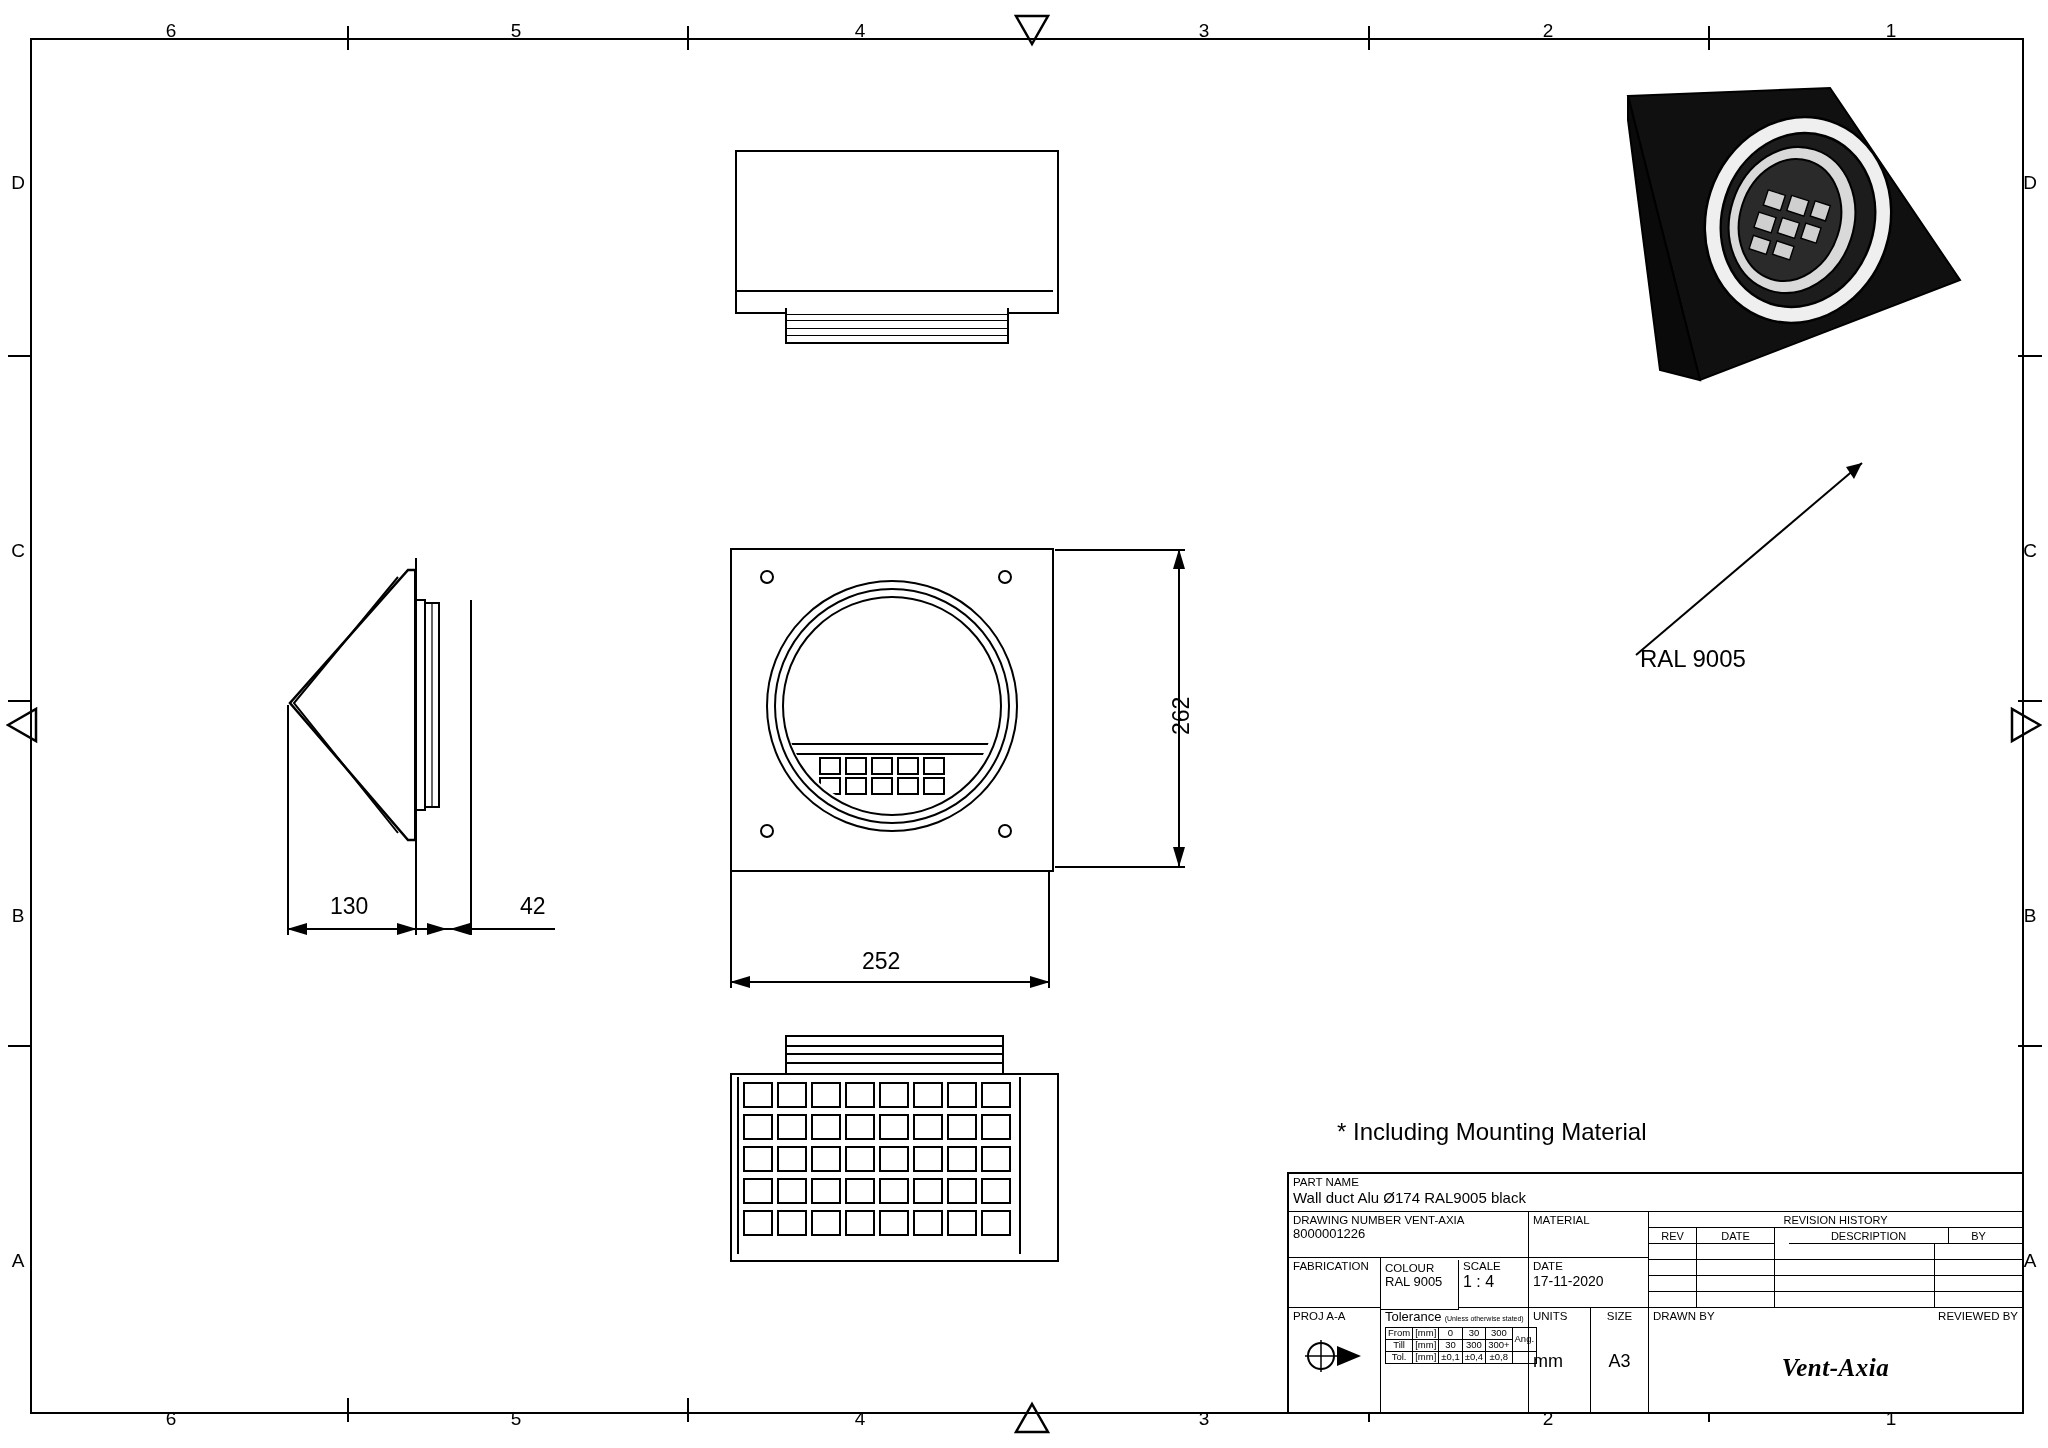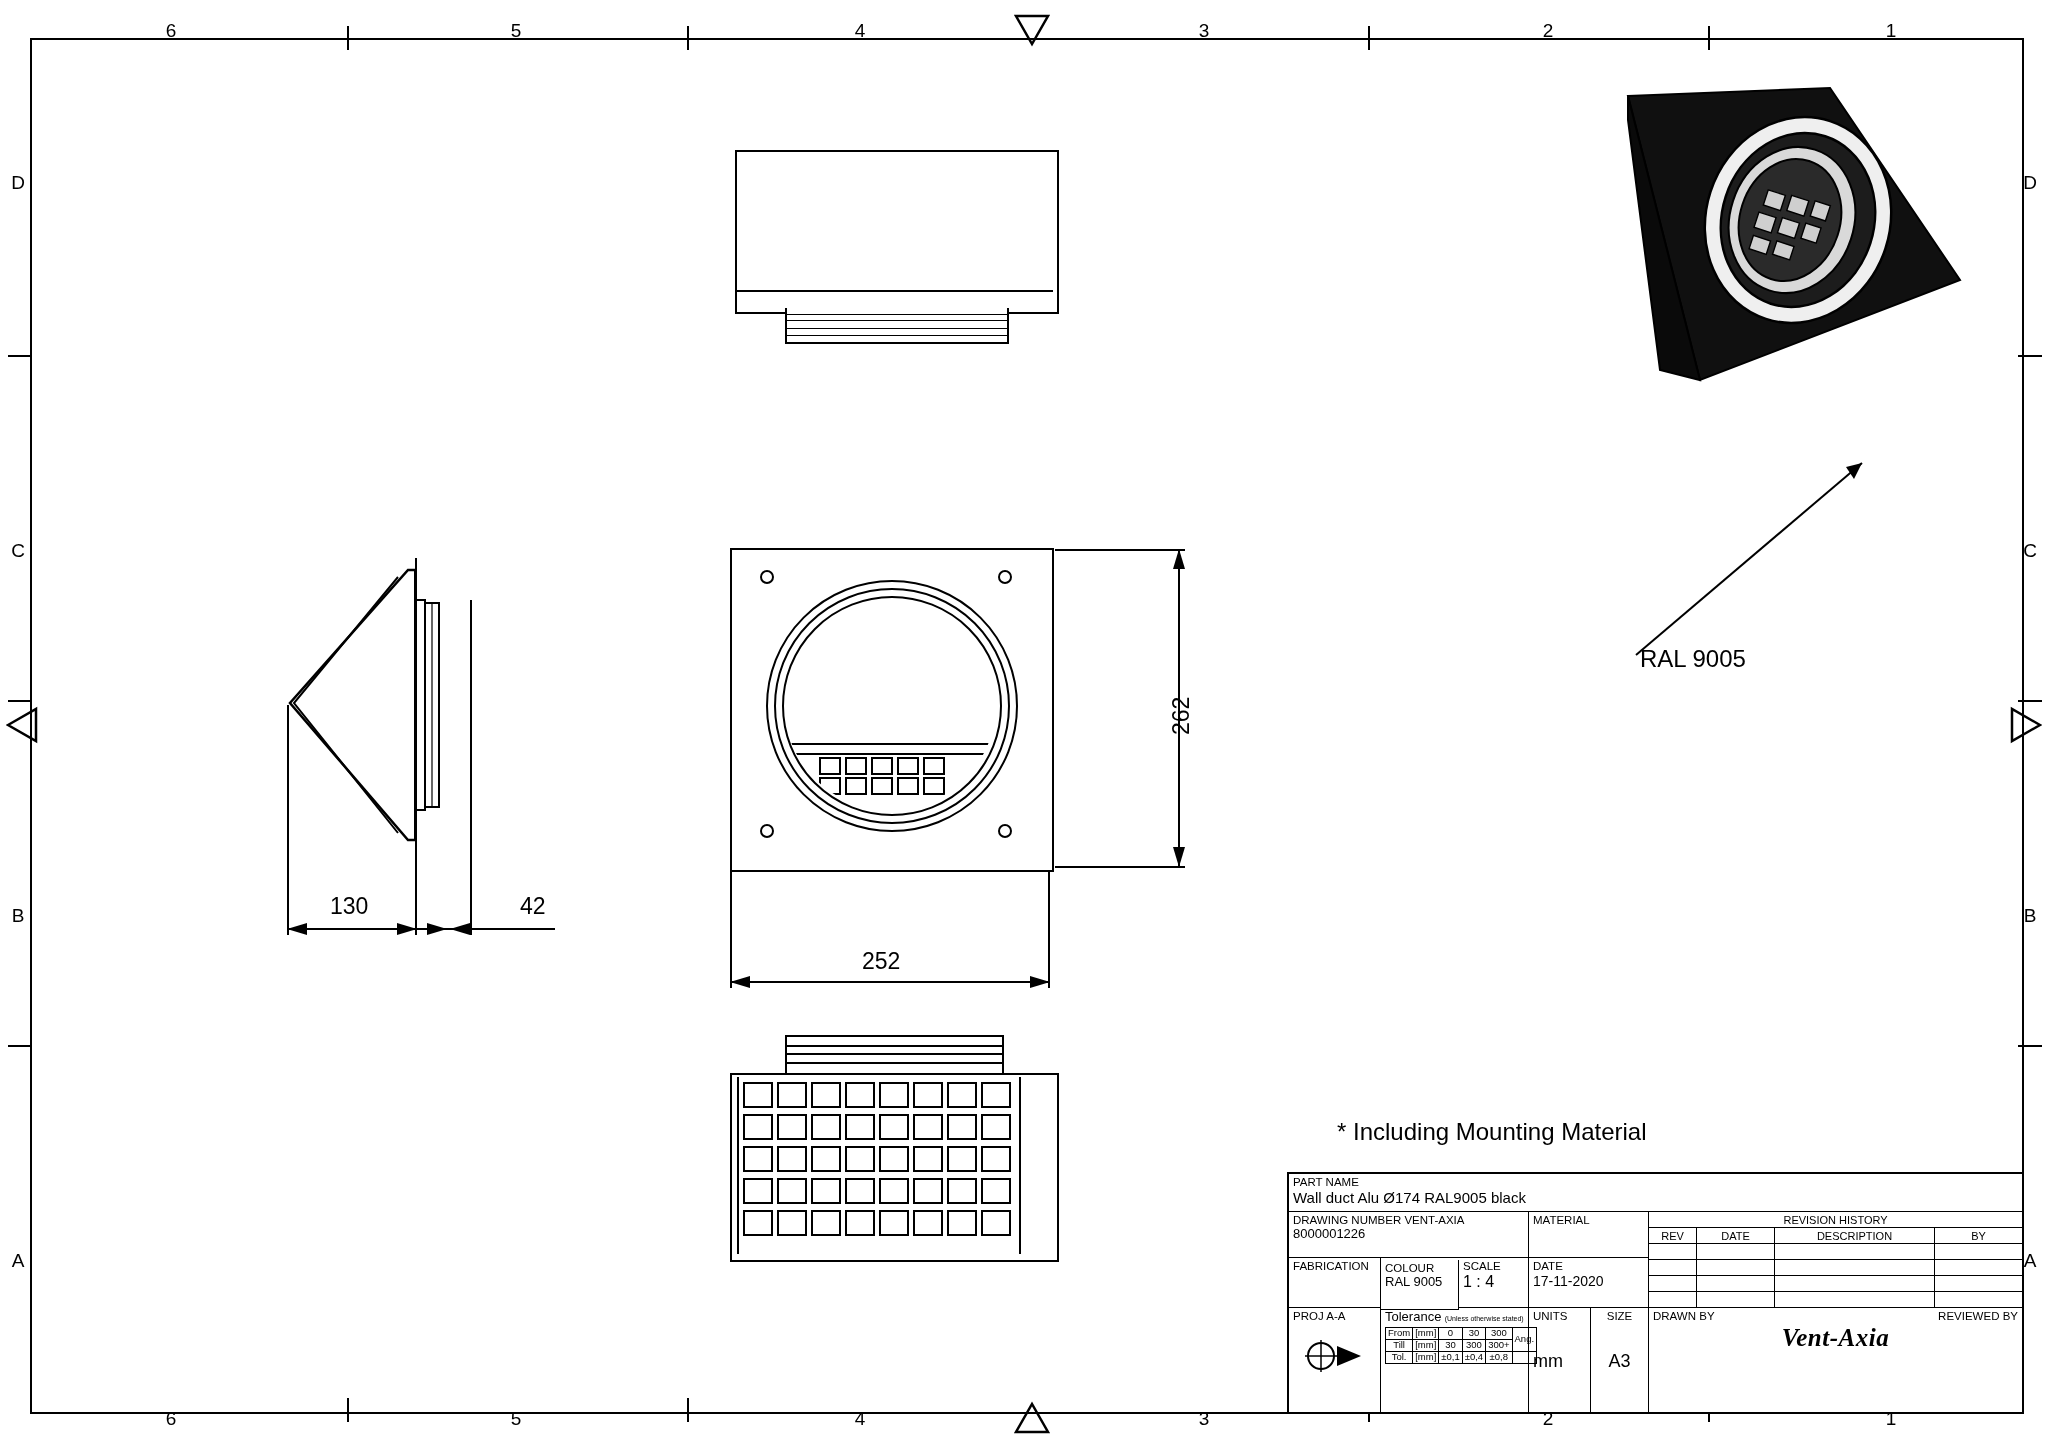--- a/index.html
+++ b/index.html
@@ -314,21 +314,21 @@
       <div class="val" style="font-size:13px;">8000001226</div>
     </div>
     <div class="cell" style="left:240px;top:38px;width:120px;height:46px;">
       <div class="lbl">MATERIAL</div>
       <div class="val" style="font-size:13px;"></div>
     </div>
 
     <div class="cell rev-head" style="left:360px;top:38px;width:373px;height:16px;border-right:none;">REVISION HISTORY</div>
     <div class="cell rev-head" style="left:360px;top:54px;width:48px;height:16px;">REV</div>
     <div class="cell rev-head" style="left:408px;top:54px;width:78px;height:16px;">DATE</div>
-    <div class="cell rev-head" style="left:486px;top:54px;width:160px;height:16px;">DESCRIPTION</div>
+    <div class="cell rev-head" style="left:500px;top:54px;width:160px;height:16px;">DESCRIPTION</div>
     <div class="cell rev-head" style="left:646px;top:54px;width:87px;height:16px;border-right:none;">BY</div>
 
     <div class="cell rev-cell" style="left:360px;top:70px;width:48px;height:16px;"></div>
     <div class="cell rev-cell" style="left:408px;top:70px;width:78px;height:16px;"></div>
     <div class="cell rev-cell" style="left:486px;top:70px;width:160px;height:16px;"></div>
     <div class="cell rev-cell" style="left:646px;top:70px;width:87px;height:16px;border-right:none;"></div>
 
     <div class="cell rev-cell" style="left:360px;top:86px;width:48px;height:16px;"></div>
     <div class="cell rev-cell" style="left:408px;top:86px;width:78px;height:16px;"></div>
     <div class="cell rev-cell" style="left:486px;top:86px;width:160px;height:16px;"></div>
@@ -405,17 +405,17 @@
       <div class="lbl">UNITS</div>
       <div class="val" style="font-size:18px;margin-top:28px;">mm</div>
     </div>
     <div class="cell" style="left:302px;top:134px;width:58px;height:104px;border-bottom:none;text-align:center;">
       <div class="lbl">SIZE</div>
       <div class="val" style="font-size:18px;margin-top:28px;">A3</div>
     </div>
     <div class="cell" style="left:360px;top:134px;width:373px;height:104px;border-right:none;border-bottom:none;">
       <span class="lbl">DRAWN BY</span>
       <span class="lbl" style="float:right;">REVIEWED BY</span>
-      <div class="logo" style="text-align:center;margin-top:0;">Vent-Axia</div>
+      <div class="logo" style="text-align:center;margin-top:30px;">Vent-Axia</div>
     </div>
   </div>
 
 </div>
 
 </body></html>

